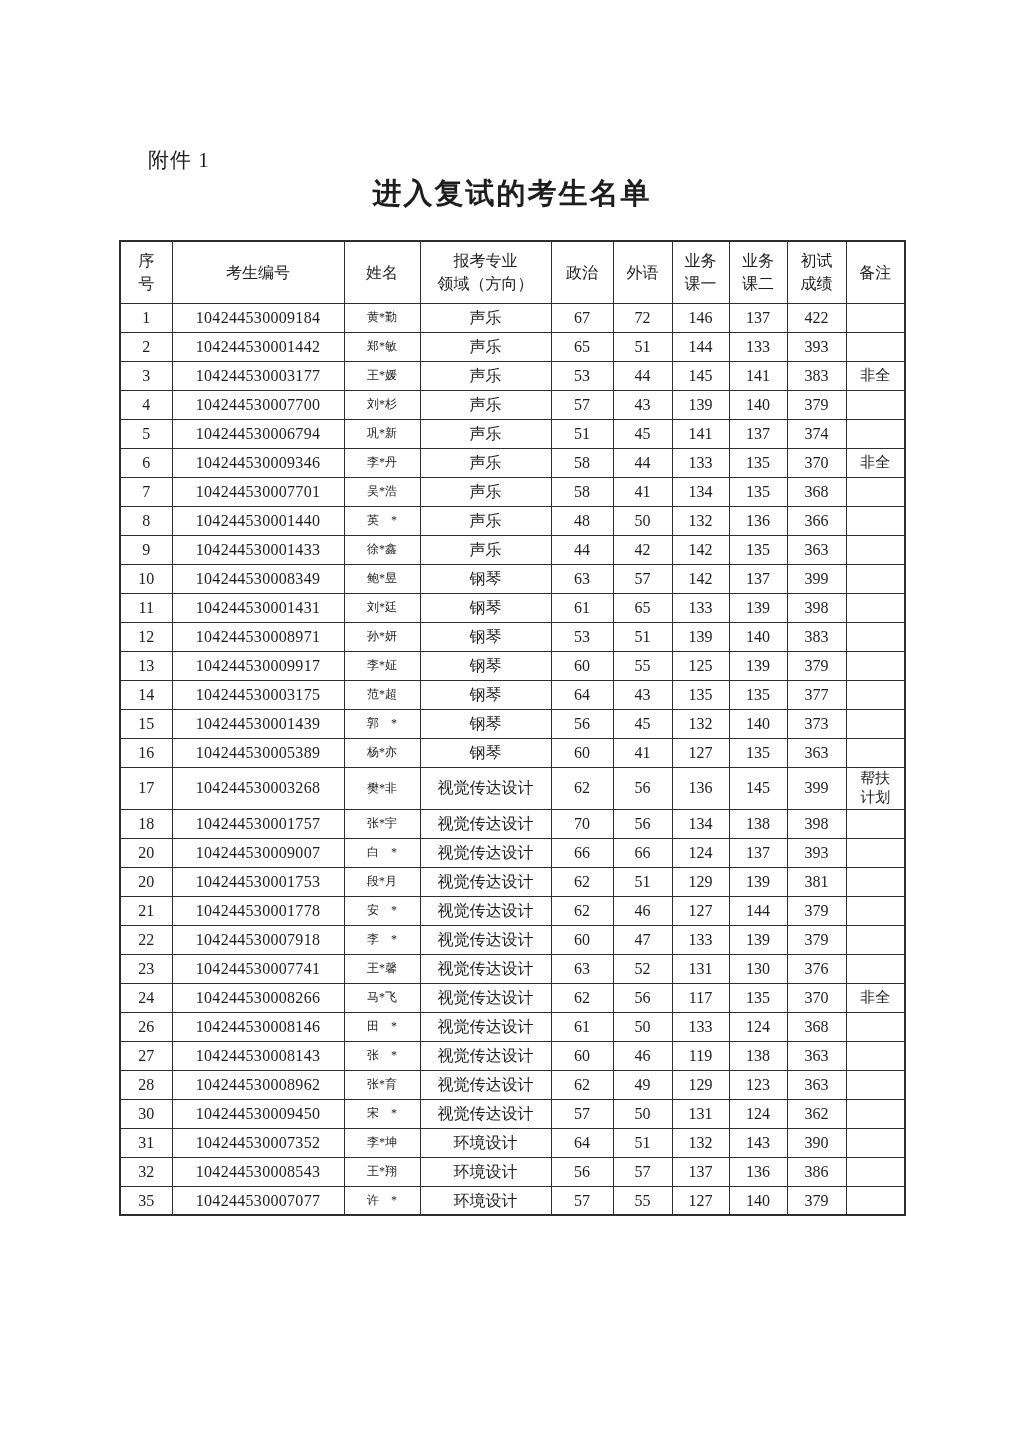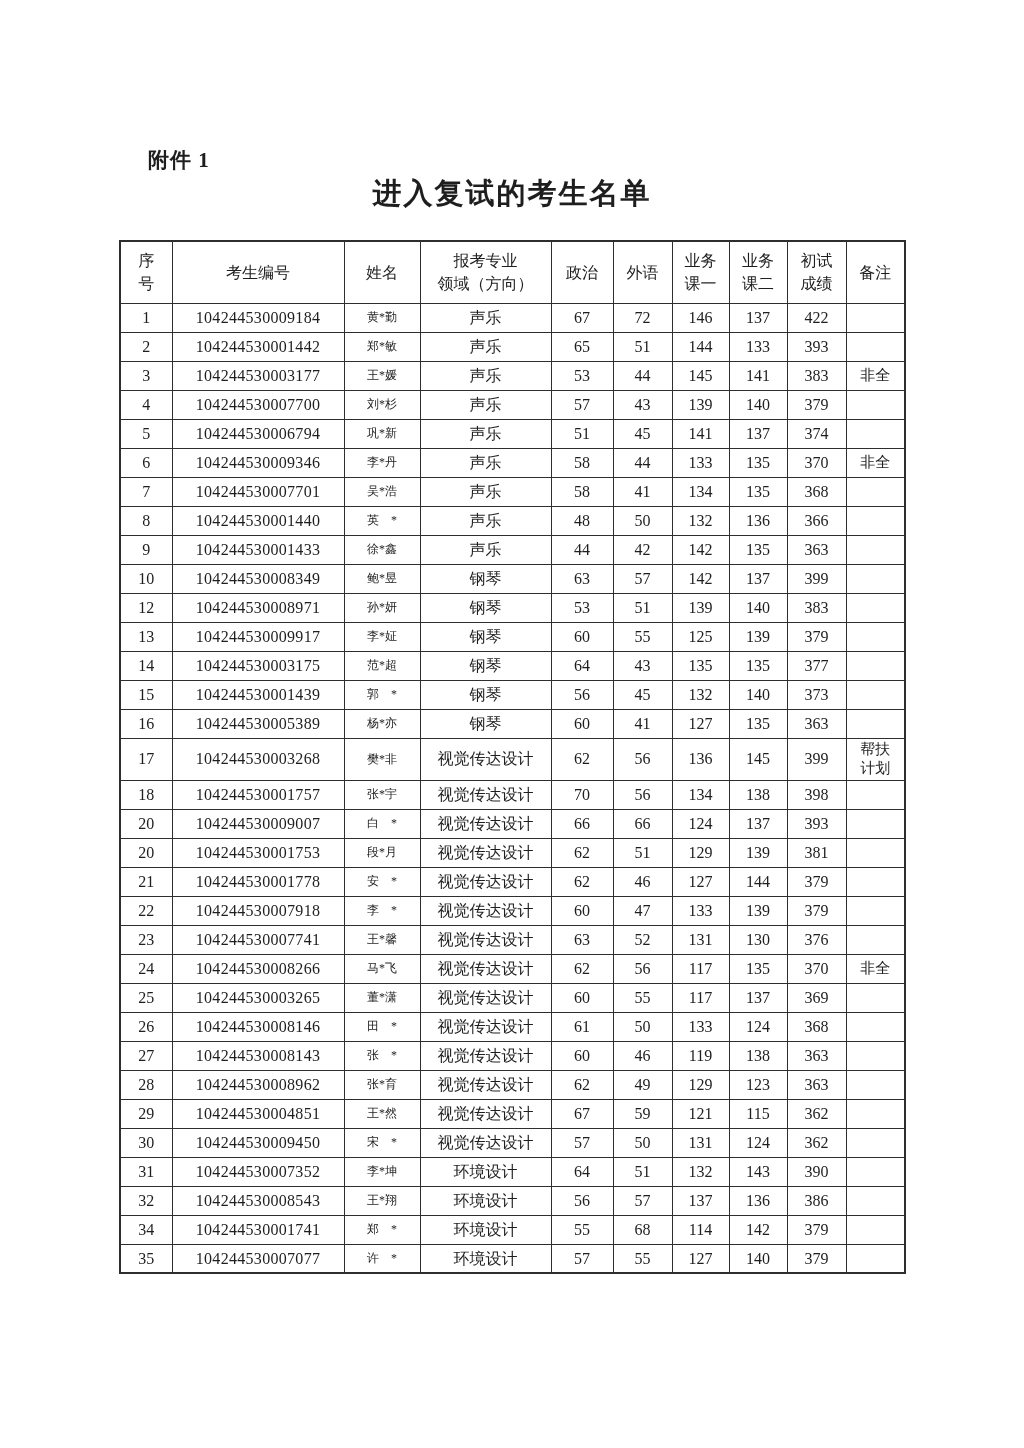--- a/index.html
+++ b/index.html
@@ -11,21 +11,21 @@
     position: relative;
   }
   .page {
     position: absolute; inset: 0;
     background: #ffffff;
   }
   .attachment-label {
     position: absolute;
     left: 148px; top: 146px;
     font-size: 21px;
-    font-weight: bold;
+    font-weight: normal;
     letter-spacing: 1px;
   }
   .doc-title {
     position: absolute;
     left: 0; top: 174px;
     width: 1024px;
     text-align: center;
     font-size: 29px;
     font-weight: bold;
     letter-spacing: 2px;
@@ -231,20 +231,32 @@
           <td class="cname">鲍*昱</td>
           <td class="cmajor">钢琴</td>
           <td class="num">63</td>
           <td class="num">57</td>
           <td class="num">142</td>
           <td class="num">137</td>
           <td class="num">399</td>
           <td class="cremark"></td>
         </tr>
         <tr>
+          <td class="num">11</td>
+          <td class="cid">104244530001431</td>
+          <td class="cname">刘*廷</td>
+          <td class="cmajor">钢琴</td>
+          <td class="num">61</td>
+          <td class="num">65</td>
+          <td class="num">133</td>
+          <td class="num">139</td>
+          <td class="num">398</td>
+          <td class="cremark"></td>
+        </tr>
+        <tr>
           <td class="num">12</td>
           <td class="cid">104244530008971</td>
           <td class="cname">孙*妍</td>
           <td class="cmajor">钢琴</td>
           <td class="num">53</td>
           <td class="num">51</td>
           <td class="num">139</td>
           <td class="num">140</td>
           <td class="num">383</td>
           <td class="cremark"></td>
@@ -388,32 +400,20 @@
           <td class="cname">马*飞</td>
           <td class="cmajor">视觉传达设计</td>
           <td class="num">62</td>
           <td class="num">56</td>
           <td class="num">117</td>
           <td class="num">135</td>
           <td class="num">370</td>
           <td class="cremark">非全</td>
         </tr>
         <tr>
-          <td class="num">25</td>
-          <td class="cid">104244530003265</td>
-          <td class="cname">董*潇</td>
-          <td class="cmajor">视觉传达设计</td>
-          <td class="num">60</td>
-          <td class="num">55</td>
-          <td class="num">117</td>
-          <td class="num">137</td>
-          <td class="num">369</td>
-          <td class="cremark"></td>
-        </tr>
-        <tr>
           <td class="num">26</td>
           <td class="cid">104244530008146</td>
           <td class="cname">田　*</td>
           <td class="cmajor">视觉传达设计</td>
           <td class="num">61</td>
           <td class="num">50</td>
           <td class="num">133</td>
           <td class="num">124</td>
           <td class="num">368</td>
           <td class="cremark"></td>
@@ -433,32 +433,20 @@
         <tr>
           <td class="num">28</td>
           <td class="cid">104244530008962</td>
           <td class="cname">张*育</td>
           <td class="cmajor">视觉传达设计</td>
           <td class="num">62</td>
           <td class="num">49</td>
           <td class="num">129</td>
           <td class="num">123</td>
           <td class="num">363</td>
-          <td class="cremark"></td>
-        </tr>
-        <tr>
-          <td class="num">29</td>
-          <td class="cid">104244530004851</td>
-          <td class="cname">王*然</td>
-          <td class="cmajor">视觉传达设计</td>
-          <td class="num">67</td>
-          <td class="num">59</td>
-          <td class="num">121</td>
-          <td class="num">115</td>
-          <td class="num">362</td>
           <td class="cremark"></td>
         </tr>
         <tr>
           <td class="num">30</td>
           <td class="cid">104244530009450</td>
           <td class="cname">宋　*</td>
           <td class="cmajor">视觉传达设计</td>
           <td class="num">57</td>
           <td class="num">50</td>
           <td class="num">131</td>
@@ -484,32 +472,20 @@
           <td class="cname">王*翔</td>
           <td class="cmajor">环境设计</td>
           <td class="num">56</td>
           <td class="num">57</td>
           <td class="num">137</td>
           <td class="num">136</td>
           <td class="num">386</td>
           <td class="cremark"></td>
         </tr>
         <tr>
-          <td class="num">34</td>
-          <td class="cid">104244530001741</td>
-          <td class="cname">郑　*</td>
-          <td class="cmajor">环境设计</td>
-          <td class="num">55</td>
-          <td class="num">68</td>
-          <td class="num">114</td>
-          <td class="num">142</td>
-          <td class="num">379</td>
-          <td class="cremark"></td>
-        </tr>
-        <tr>
           <td class="num">35</td>
           <td class="cid">104244530007077</td>
           <td class="cname">许　*</td>
           <td class="cmajor">环境设计</td>
           <td class="num">57</td>
           <td class="num">55</td>
           <td class="num">127</td>
           <td class="num">140</td>
           <td class="num">379</td>
           <td class="cremark"></td>

